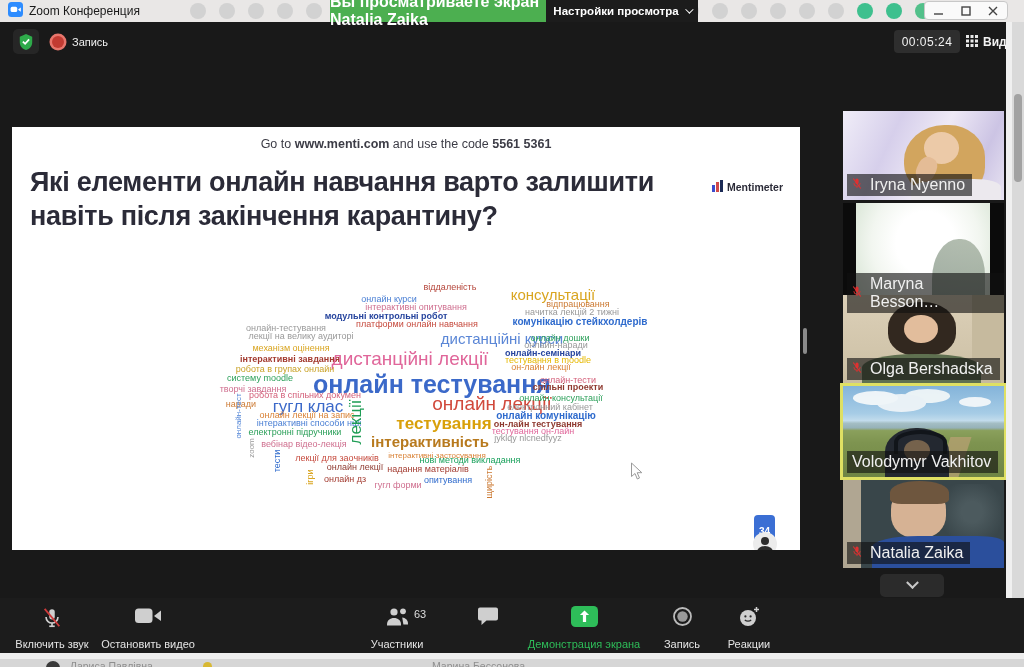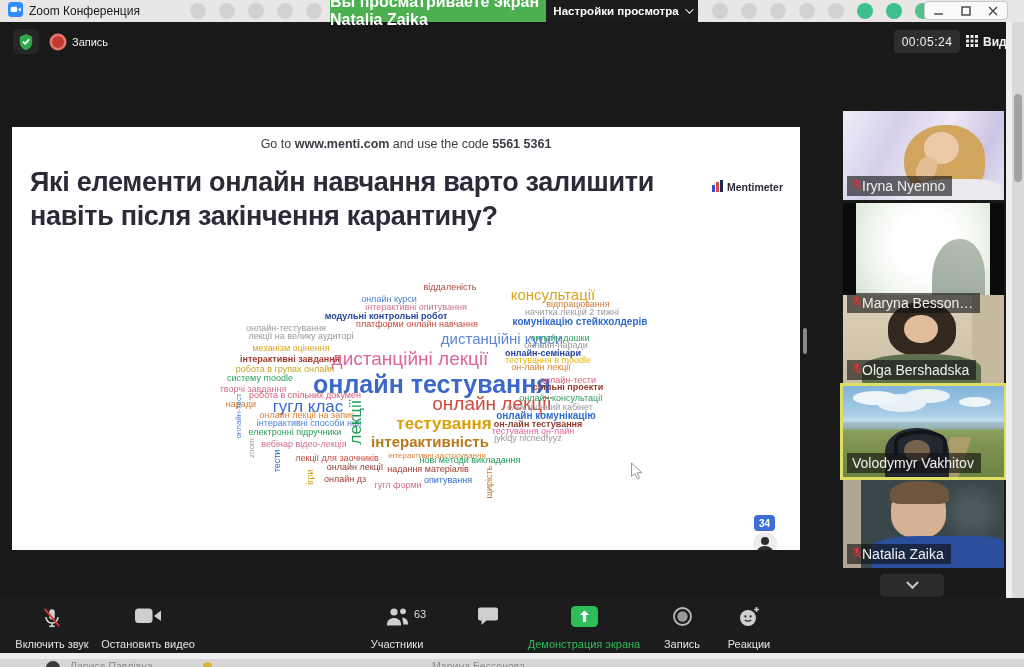--- a/index.html
+++ b/index.html
@@ -41,35 +41,35 @@
   .menti-instruction .bold { font-weight:bold; }
   .slide-title { position:absolute; left:18px; top:38px; width:700px; font-size:27px; line-height:34px;
             font-weight:bold; color:#2b2b38; letter-spacing:-0.3px; }
   .menti-logo { position:absolute; left:700px; top:53px; display:flex; align-items:center; gap:4px;
             font-size:10.5px; font-weight:bold; color:#2b2b38; }
   .word-cloud { position:absolute; inset:0; }
   .wc-word { position:absolute; white-space:nowrap; transform:translate(-50%,-50%); font-weight:500; }
   .wc-word.bold { font-weight:bold; }
   .wc-word.vert { transform:translate(-50%,-50%) rotate(-90deg); }
   .response-badge { position:absolute; left:742px; top:388px; min-width:21px; height:15px; background:#3b6fd4; color:#fff;
-            font-size:10px; font-weight:bold; border-radius:4px; display:flex; align-items:center; justify-content:center; padding:8px 3px; }
+            font-size:10px; font-weight:bold; border-radius:4px; display:flex; align-items:center; justify-content:center; padding:16px 3px; }
   .silhouette { position:absolute; left:741px; top:405px; width:24px; height:24px; border-radius:50%; background:#ececec; overflow:hidden; }
   .silhouette::before { content:""; position:absolute; left:8px; top:5px; width:8px; height:8px; border-radius:50%; background:#2e2e2e; }
   .silhouette::after { content:""; position:absolute; left:4px; top:14px; width:16px; height:12px; border-radius:50%; background:#2e2e2e; }
   .cursor-svg { position:absolute; left:618px; top:335px; }
 
   .mid-scroll-thumb { position:absolute; left:803px; top:328px; width:4px; height:26px; background:#8a8a8a; border-radius:2px; }
 
   
   .tile { position:absolute; left:843px; width:161px; background:#000; overflow:visible; cursor:pointer; }
   .tile.active { outline:3px solid #dfe063; }
   .scene { position:absolute; inset:0; overflow:hidden; }
   .ly { position:absolute; }
-  .tile-label { position:absolute; left:4px; bottom:4px; display:flex; align-items:center; gap:0;
-            background:rgba(16,16,16,.62); color:#f0f0f0; font-size:14px; padding:2px 7px 2px 5px; z-index:2; }
+  .tile-label { position:absolute; left:4px; bottom:4px; display:flex; align-items:center; gap:8px;
+            background:rgba(16,16,16,.62); color:#f0f0f0; font-size:16px; padding:2px 7px 2px 5px; z-index:2; }
 
   
   .scene-iryna .scene { background:linear-gradient(115deg,#f0edf8 0%,#d6cfeb 30%,#eee9f6 55%,#ccc4e4 80%,#e8e3f2 100%); }
   .scene-iryna .l1 { left:38%; top:16%; width:50%; height:80%; background:#d2a55e; border-radius:50% 45% 40% 45%; }
   .scene-iryna .l2 { left:50%; top:24%; width:22%; height:36%; background:#eccaa8; border-radius:50%; }
   .scene-iryna .l3 { left:42%; bottom:-6%; width:56%; height:30%; background:#ece9ee; border-radius:40% 30% 0 0; }
   .scene-iryna .l4 { left:46%; top:52%; width:12%; height:28%; background:#e4bc96; border-radius:40%; transform:rotate(25deg); }
   
   .scene-maryna .scene { background:#0b0b0b; }
   .scene-maryna .l1 { left:8%; right:9%; top:0; bottom:0;

